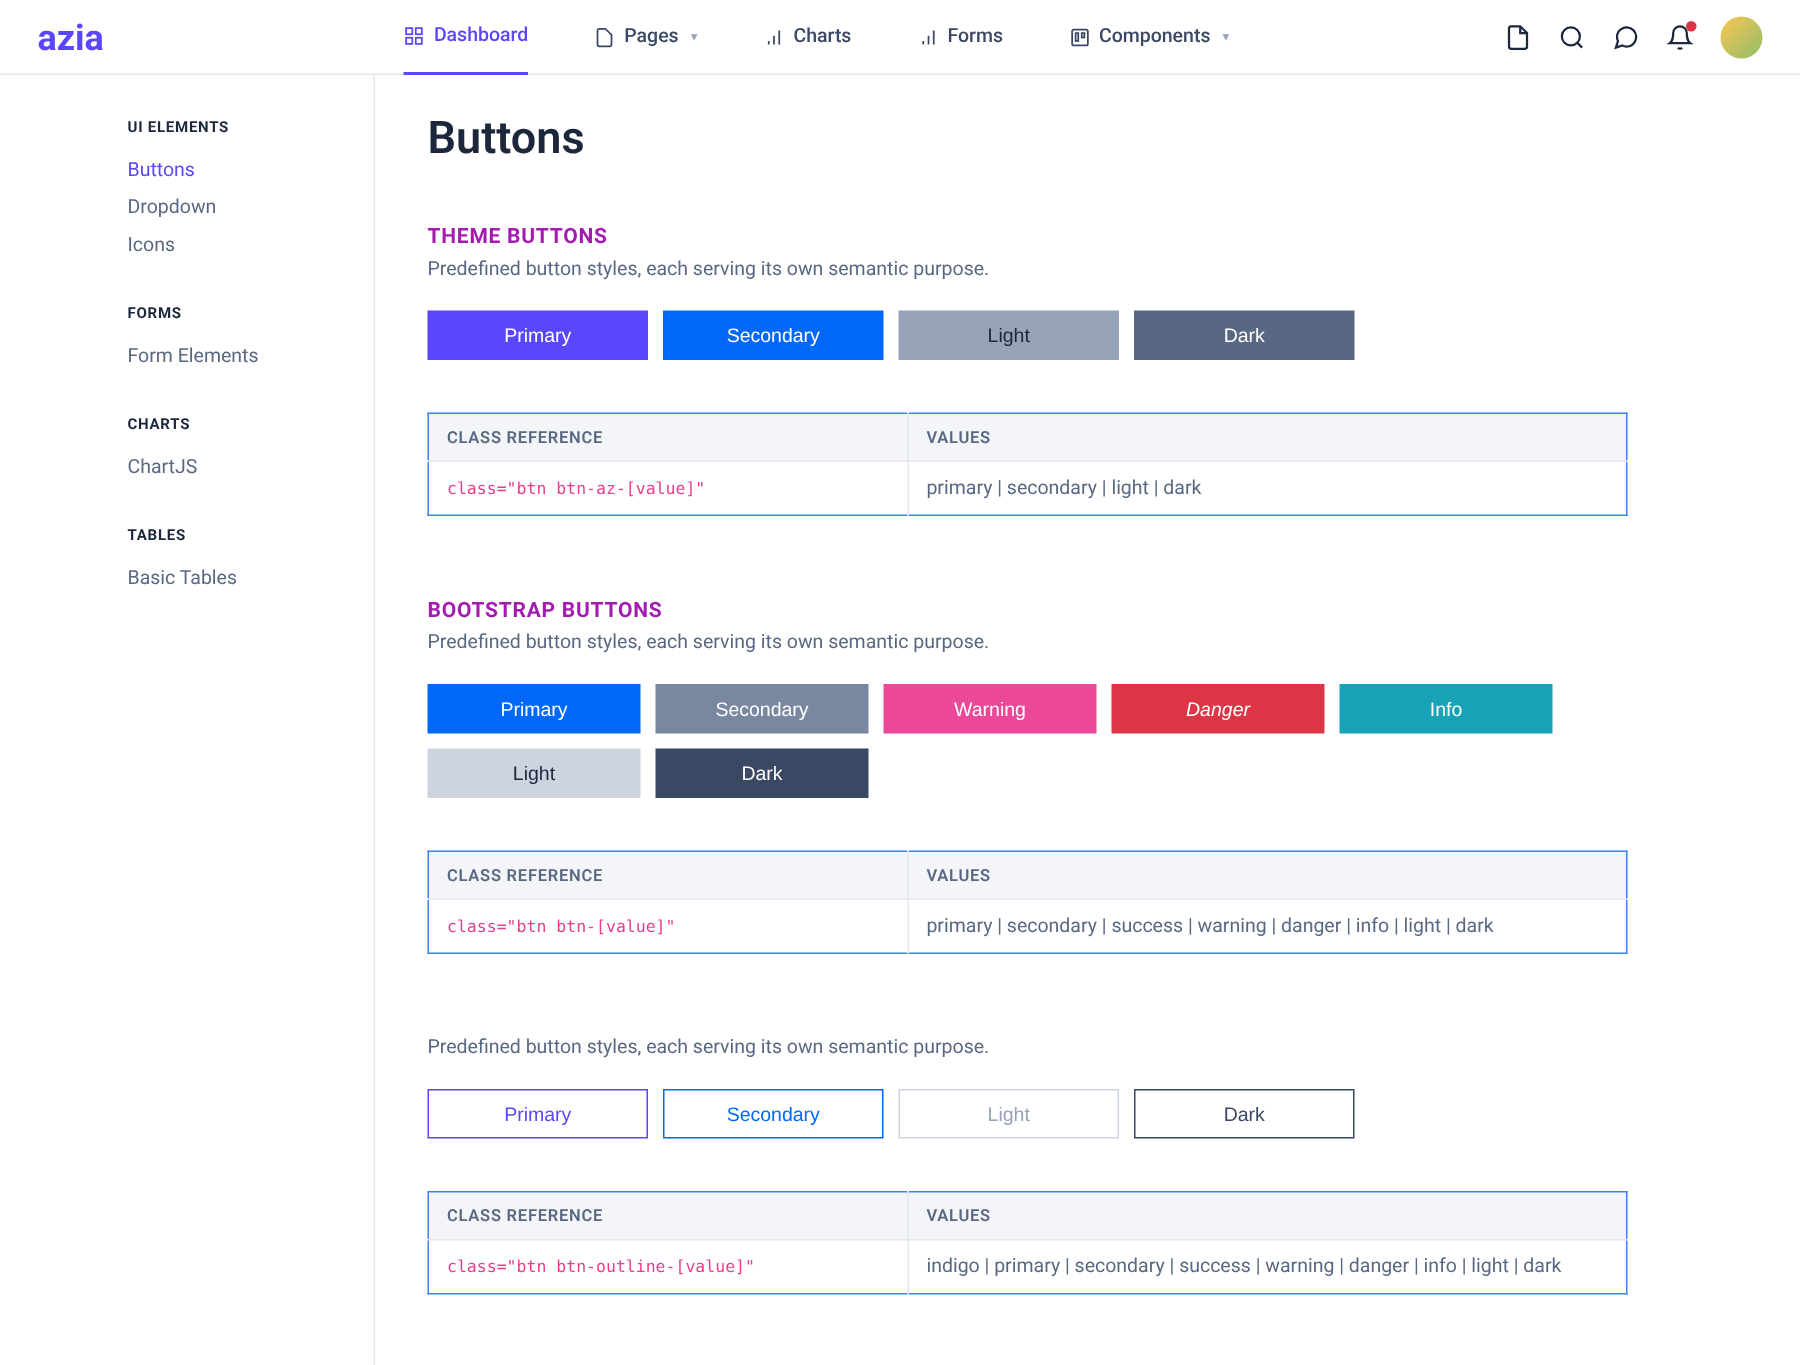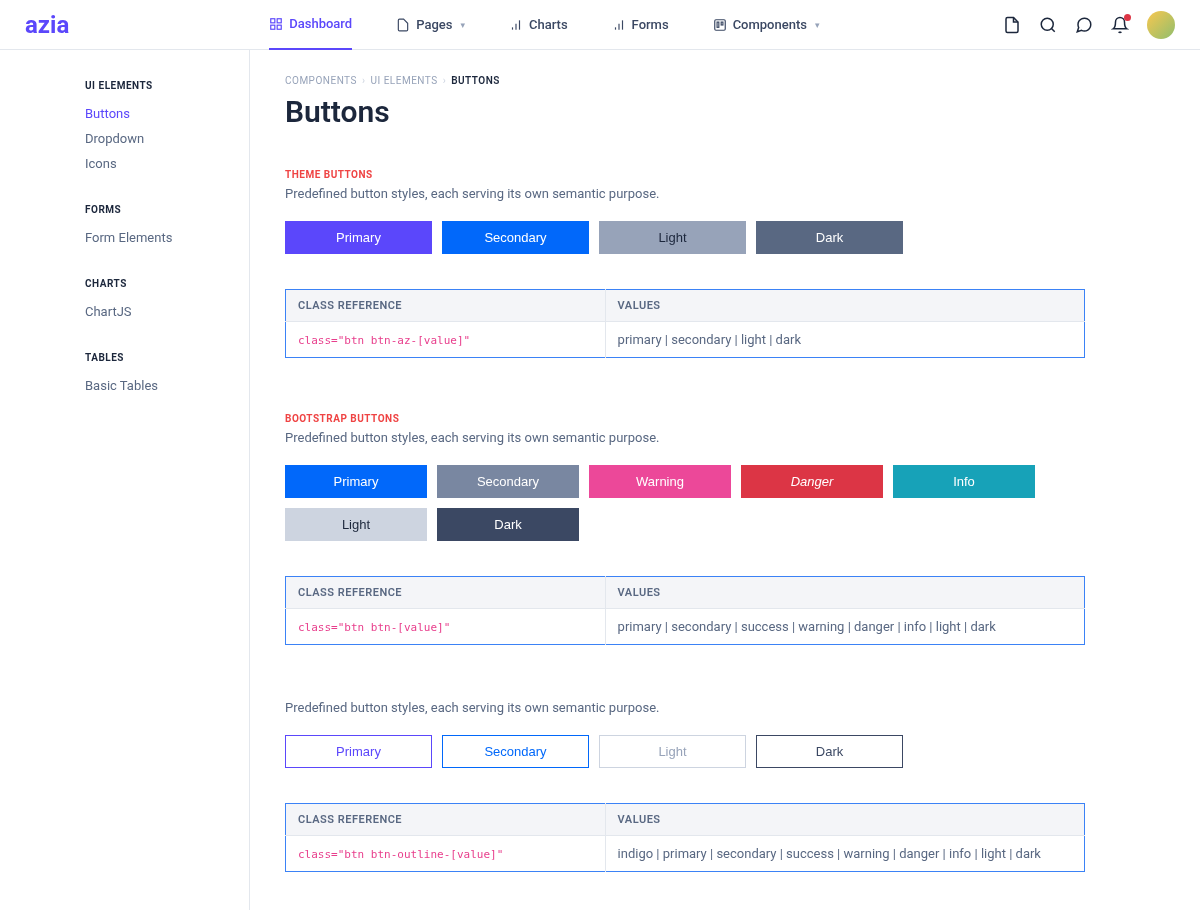--- a/index.html
+++ b/index.html
@@ -24,21 +24,21 @@
 .side-link { display: block; font-size: 13px; color: #596882; padding: 5px 0; cursor: pointer; }
 .side-link.active { color: #5b47fb; }
 
 .main { flex: 1; padding: 25px 115px 40px 35px; }
 .breadcrumb { font-size: 10px; color: #97a3b9; letter-spacing: 0.5px; margin-bottom: 8px; text-transform: uppercase; }
 .breadcrumb .sep { margin: 0 5px; color: #cdd4e0; }
 .breadcrumb .current { color: #1c273c; font-weight: 600; }
 h1 { font-size: 30px; font-weight: 600; color: #1c273c; margin-bottom: 40px; }
 
 .section { margin-bottom: 55px; }
-.section-title { font-size: 10px; font-weight: 700; color: #ef4444; letter-spacing: 0.5px; margin-bottom: 6px; text-transform: uppercase; }
+.section-title { font-size: 14px; font-weight: 700; color: #a21caf; letter-spacing: 0.5px; margin-bottom: 6px; text-transform: uppercase; }
 .section-desc { font-size: 13px; color: #596882; margin-bottom: 20px; }
 
 .btn-row { display: flex; flex-wrap: wrap; gap: 10px; margin-bottom: 35px; }
 .btn { display: inline-flex; align-items: center; justify-content: center; min-width: 142px; height: 33px; font-size: 13px; font-weight: 400; cursor: pointer; border: none; color: #fff; }
 .btn-row.four .btn { min-width: 147px; }
 
 .btn-az-primary { background: #5b47fb; }
 .btn-az-secondary { background: #0168fa; }
 .btn-az-light { background: #97a3b9; color: #1c273c; }
 .btn-az-dark { background: #596882; }
@@ -147,21 +147,20 @@
       <div class="side-group">
         <div class="side-heading">CHARTS</div>
         <a class="side-link">ChartJS</a>
       </div>
       <div class="side-group">
         <div class="side-heading">TABLES</div>
         <a class="side-link">Basic Tables</a>
       </div>
     </aside>
   <main class="main">
-    <div class="breadcrumb"><span class="">COMPONENTS</span><span class="sep">›</span><span class="">UI ELEMENTS</span><span class="sep">›</span><span class="current">BUTTONS</span></div>
     <h1>Buttons</h1>
     <div id="sections">
         <div class="section">
           <div class="section-title">THEME BUTTONS</div>
           <div class="section-desc">Predefined button styles, each serving its own semantic purpose.</div>
           <div class="btn-row four">
             <button class="btn btn-az-primary">Primary</button>
             <button class="btn btn-az-secondary">Secondary</button>
             <button class="btn btn-az-light">Light</button>
             <button class="btn btn-az-dark">Dark</button>

